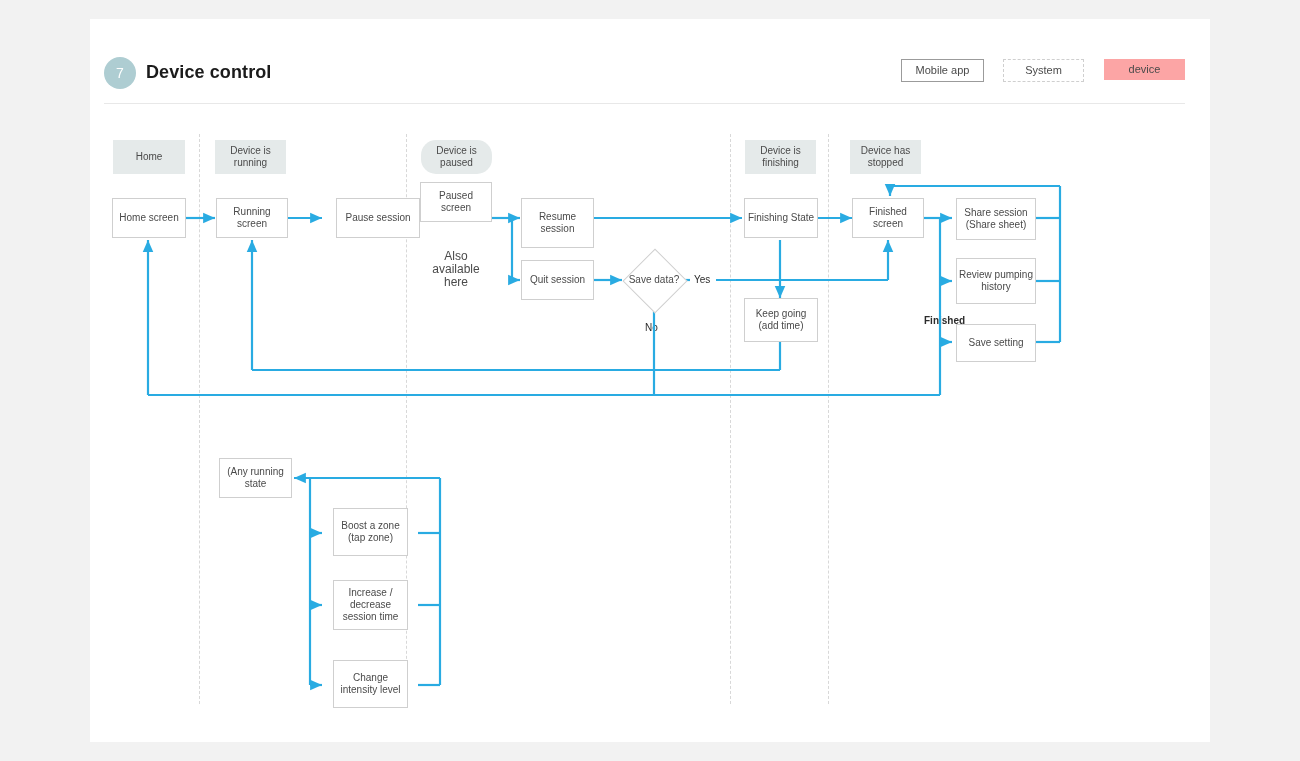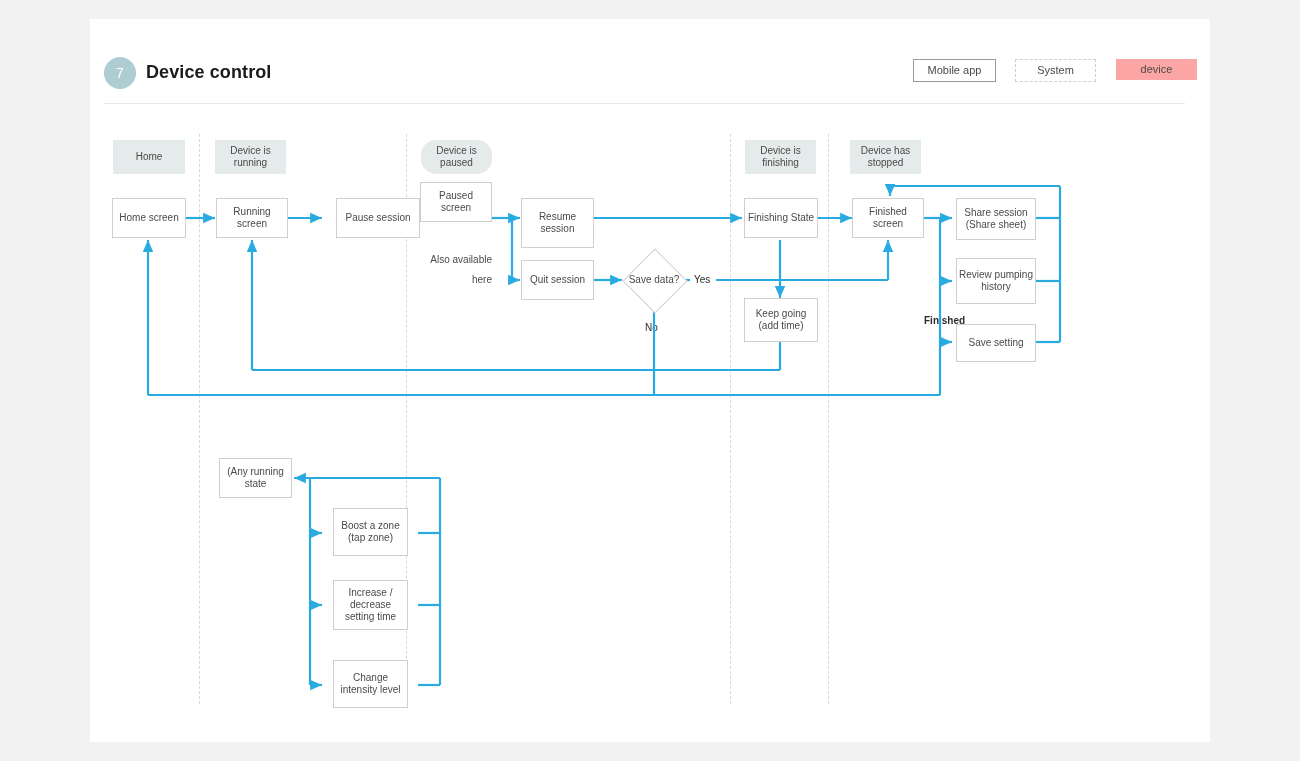--- a/index.html
+++ b/index.html
@@ -29,21 +29,21 @@
     font-size:18px;font-weight:bold;color:#1b1b1b;
     letter-spacing:.1px;
   }
   .hdr-rule{
     position:absolute;left:104px;top:103px;
     width:1081px;height:1px;background:#e8e8e8;
   }
   .tag{
     position:absolute;top:59px;height:21px;
     font-size:11px;color:#4a4a4a;
-    text-align:center;line-height:21px;margin-left:12px;
+    text-align:center;line-height:21px;
   }
   .tag.solid{left:901px;width:81px;border:1px solid #9b9b9b;background:#fff;}
   .tag.dashed{left:1003px;width:79px;border:1px dashed #cfcfcf;background:#fff;}
   .tag.filled{left:1104px;width:81px;background:#fca5a5;}
 
   
   .lane-div{
     position:absolute;top:134px;width:0;height:570px;
     border-left:1px dashed #d8d8d8;
   }
@@ -69,22 +69,22 @@
     position:absolute;left:0;top:0;width:44px;height:44px;
     border:1px solid #cfcfcf;background:#fff;
     transform:rotate(45deg);
   }
   .diamond .dtxt{
     position:absolute;left:-8px;top:0;width:60px;height:44px;
     display:flex;align-items:center;justify-content:center;
     text-align:center;font-size:10px;line-height:12px;color:#4a4a4a;
   }
   .note{
-    position:absolute;color:#4a4a4a;font-size:10px;line-height:20px;
-    text-align:right;
+    position:absolute;color:#4a4a4a;font-size:12px;line-height:13px;
+    text-align:center;
   }
   .edge-lbl{
     position:absolute;color:#2b2b2b;font-size:10px;line-height:12px;
   }
   .edge-lbl.bold{font-weight:bold;}
 
   
   svg.wires{position:absolute;left:0;top:0;width:1300px;height:761px;z-index:1;}
 </style>
 </head>
@@ -194,21 +194,21 @@
   <div class="node" style="left:744px;top:198px;width:74px;height:40px;">Finishing State</div>
   <div class="node" style="left:744px;top:298px;width:74px;height:44px;">Keep going (add time)</div>
   <div class="node" style="left:852px;top:198px;width:72px;height:40px;">Finished screen</div>
 
   <div class="node" style="left:956px;top:198px;width:80px;height:42px;">Share session (Share sheet)</div>
   <div class="node" style="left:956px;top:258px;width:80px;height:46px;">Review pumping history</div>
   <div class="node" style="left:956px;top:324px;width:80px;height:38px;">Save setting</div>
 
   <div class="node" style="left:219px;top:458px;width:73px;height:40px;">(Any running state</div>
   <div class="node" style="left:333px;top:508px;width:75px;height:48px;">Boost a zone (tap zone)</div>
-  <div class="node" style="left:333px;top:580px;width:75px;height:50px;">Increase / decrease setting time</div>
+  <div class="node" style="left:333px;top:580px;width:75px;height:50px;">Increase / decrease session time</div>
   <div class="node" style="left:333px;top:660px;width:75px;height:48px;">Change intensity level</div>
 
   <div class="note" style="left:420px;top:250px;width:72px;">Also available here</div>
 
   <div class="edge-lbl" style="left:694px;top:274px;">Yes</div>
   <div class="edge-lbl" style="left:645px;top:322px;">No</div>
   <div class="edge-lbl bold" style="left:924px;top:315px;">Finished</div>
 
 </div>
 

